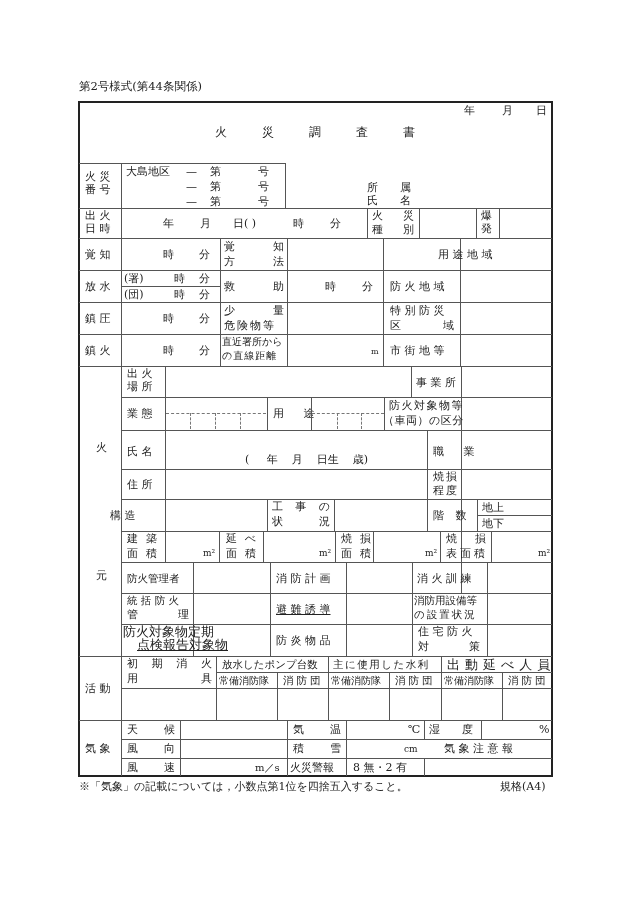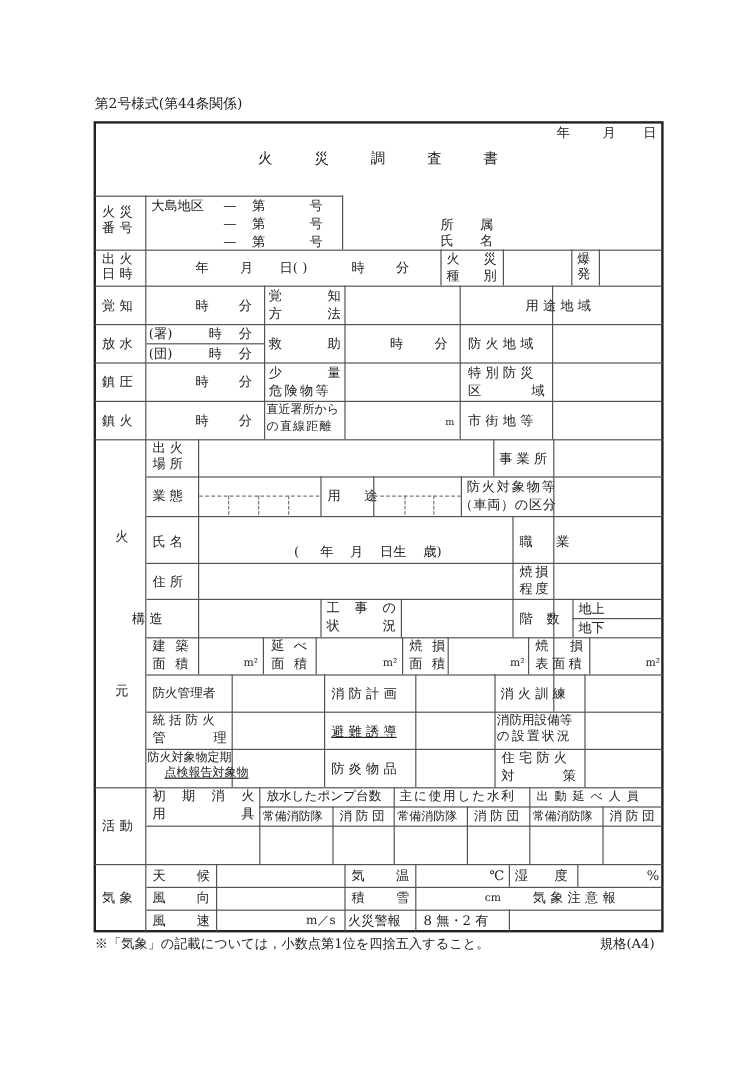--- a/index.html
+++ b/index.html
@@ -1,20 +1,20 @@
 <!DOCTYPE html>
 <html><head>
 <meta charset="utf-8">
 <style>
   html,body{margin:0;padding:0;background:#fff;}
   body{width:630px;height:903px;position:relative;overflow:hidden;
        font-family:"DejaVu Serif","Liberation Serif",serif;color:#222;}
   .abs{position:absolute;}
   .txt{position:absolute;font-size:11px;line-height:13px;white-space:nowrap;}
-  .small{font-size:10px;line-height:10px;}
+  .small{font-size:13px;line-height:10px;}
   .box{position:absolute;border:2px solid #222;box-sizing:border-box;}
   .h{position:absolute;height:0;border-top:1px solid #555;}
   .hd{position:absolute;height:0;border-top:1px dashed #777;}
   .v{position:absolute;width:0;border-left:1px solid #555;}
   .vd{position:absolute;width:0;border-left:1px dashed #777;}
   .cell{position:absolute;}
   .jst{display:flex;justify-content:space-between;}
 </style>
 </head>
 <body>
@@ -340,21 +340,21 @@
   <span>期</span>
   <span>消</span>
   <span>火</span>
 </div>
 <div class="txt jst" style="left:127px;top:672px;width:85px;">
   <span>用</span>
   <span>具</span>
 </div>
 <div class="txt" style="left:222px;top:658px;font-size:10.5px;">放水したポンプ台数</div>
 <div class="txt" style="left:333px;top:658px;letter-spacing:1.5px;font-size:10.5px;">主に使用した水利</div>
-<div class="txt" style="left:447px;top:658px;letter-spacing:5px;font-size:10px;">出動延べ人員</div>
+<div class="txt" style="left:447px;top:658px;letter-spacing:5px;font-size:13px;">出動延べ人員</div>
 
 <div class="txt" style="left:219px;top:674px;font-size:10px;">常備消防隊</div>
 <div class="txt" style="left:283px;top:674px;letter-spacing:3px;font-size:10.5px;">消防団</div>
 <div class="txt" style="left:331px;top:674px;font-size:10px;">常備消防隊</div>
 <div class="txt" style="left:395px;top:674px;letter-spacing:3px;font-size:10.5px;">消防団</div>
 <div class="txt" style="left:444px;top:674px;font-size:10px;">常備消防隊</div>
 <div class="txt" style="left:508px;top:674px;letter-spacing:3px;font-size:10.5px;">消防団</div>
 
 <div class="cell" style="left:122px;top:689px;width:93px;height:30px;"></div>
 <div class="cell" style="left:217px;top:689px;width:59px;height:30px;"></div>

